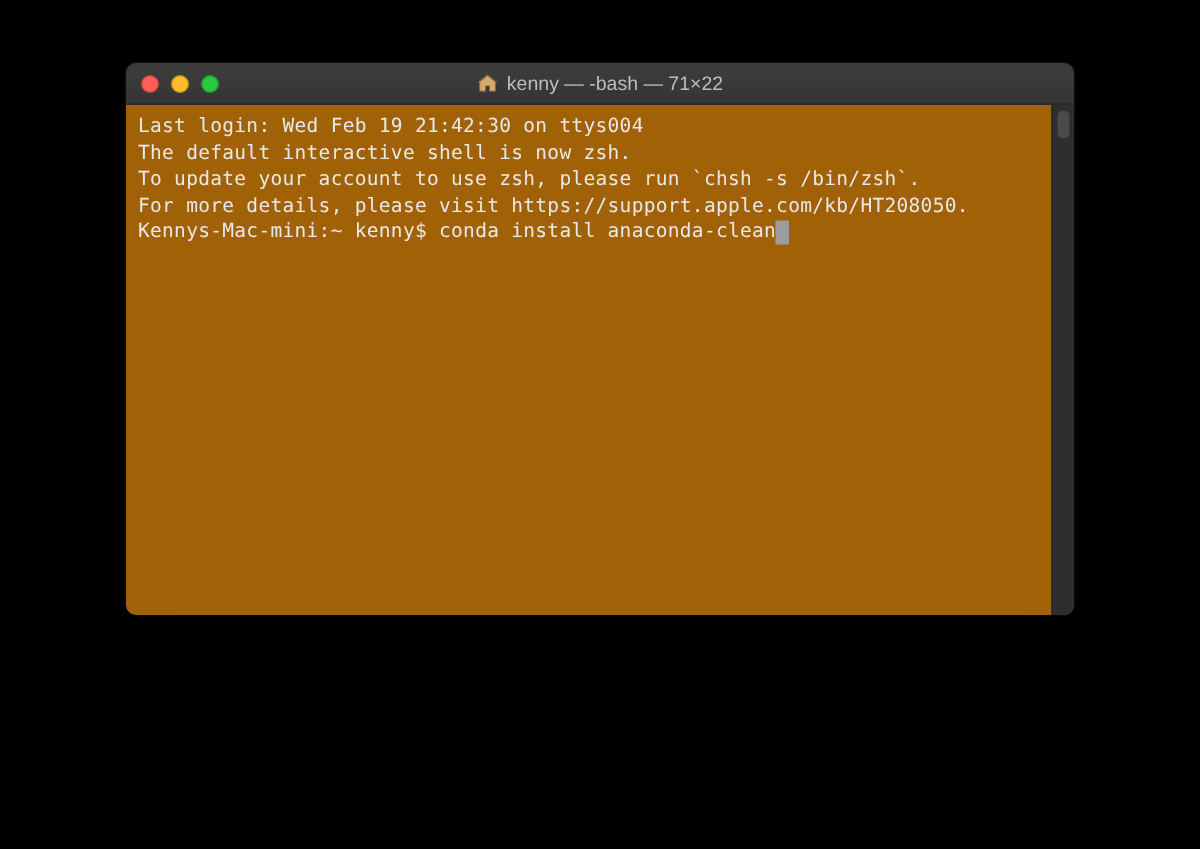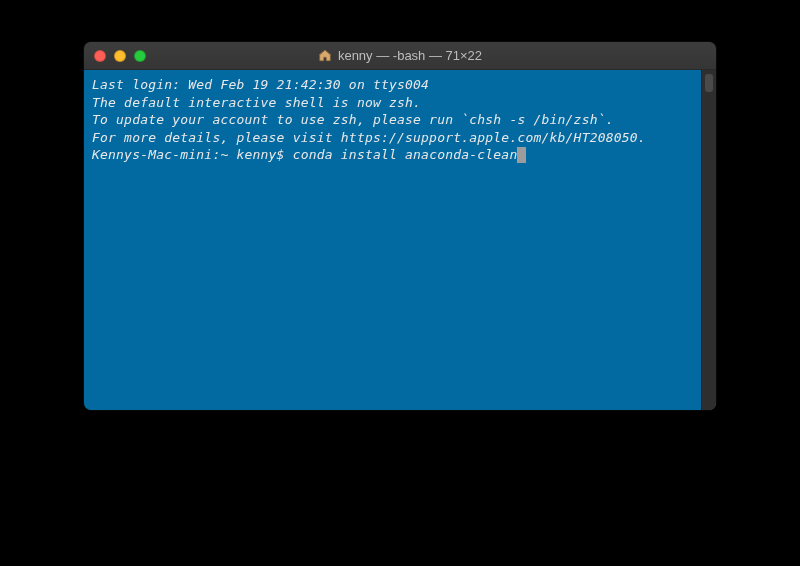--- a/index.html
+++ b/index.html
@@ -64,24 +64,23 @@
     }
     .home-icon {
       display: inline-block;
       width: 14px;
       height: 13px;
       position: relative;
     }
     .home-icon svg { display: block; }
     .terminal-body {
       flex: 1;
-      background: #0369a1;
+      background: #a16207;
       position: relative;
       display: flex;
-      font-style: italic;
     }
     .terminal-content {
       flex: 1;
       padding: 6px 8px;
       font-family: "Menlo", "Monaco", "Consolas", monospace;
       font-size: 13px;
       line-height: 17.5px;
       color: #e8e8e8;
       white-space: pre;
       letter-spacing: 0.2px;

